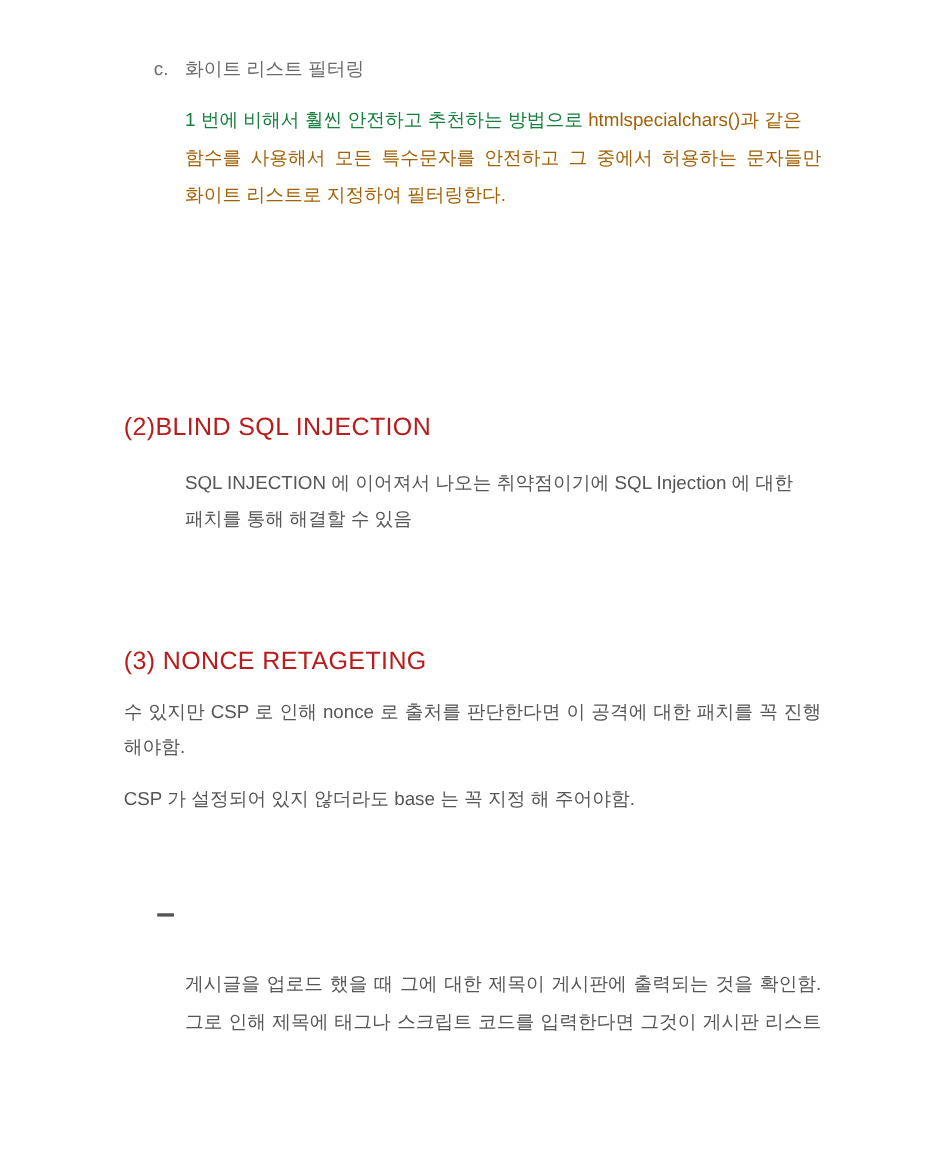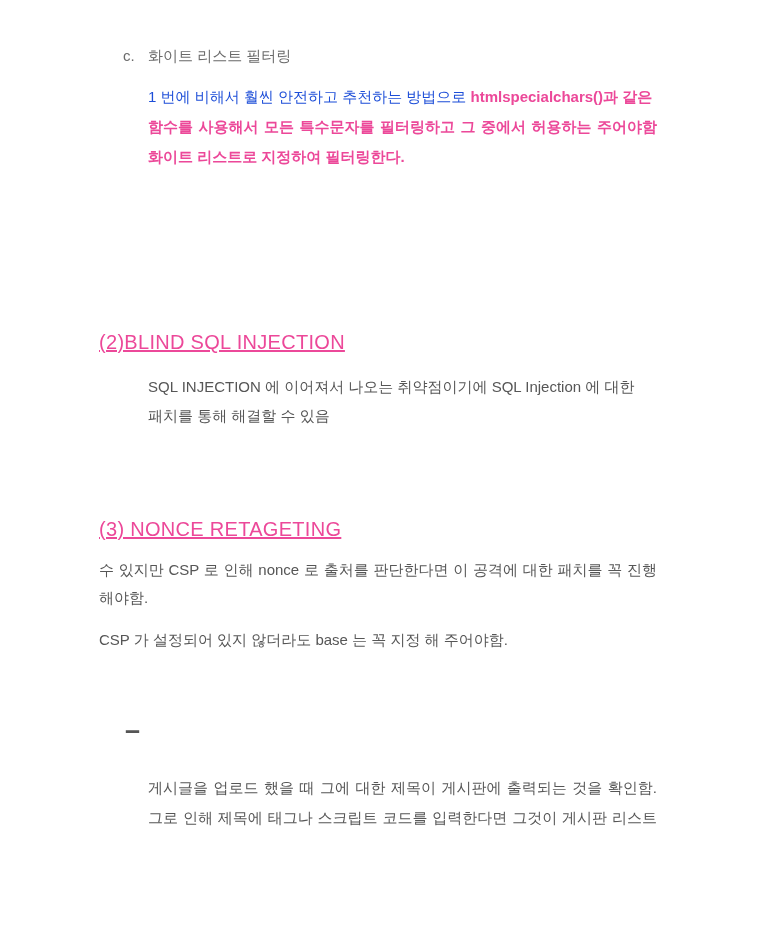--- a/index.html
+++ b/index.html
@@ -25,33 +25,32 @@
   .c-item .marker { width: 25px; flex: 0 0 25px; }
 
   
   .para { font-size: 15px; color: #565656; }
   .indent { margin-left: 49px; }
   .line { display: block; }
   .jline { text-align: justify; text-align-last: justify; }
 
   .intro { margin-top: 15px; }
   .intro .line { line-height: 30px; }
-  .muted { color: #1d4ed8; text-align: right; }
-  .bold { font-weight: 700; color: #ec4899; }
+  .muted { color: #15803d; text-align: right; }
+  .bold { font-weight: 400; color: #a16207; }
 
   .note { margin-top: 2px; line-height: 30px; color: #757575; }
 
   
   .teal-heading {
     font-size: 20px;
     font-weight: 400;
     letter-spacing: 0.3px;
     line-height: 28px;
-    color: #ec4899;
-    text-decoration: underline;
+    color: #b91c1c;
   }
   .h-blind { margin-top: 156px; }
   .h-nonce { margin-top: 85px; }
 
   .sql-body { margin-top: 16px; }
   .sql-body .line { line-height: 29px; }
 
   .csp-p1 { margin-top: 13px; }
   .csp-p1 .line { line-height: 28px; }
   .csp-p2 { margin-top: 13px; line-height: 30px; }
@@ -79,21 +78,21 @@
 
 <div class="page">
 
   <div class="c-item">
     <span class="marker">c.</span>
     <span>화이트 리스트 필터링</span>
   </div>
 
   <div class="para indent intro">
     <div class="line"><span class="muted">1 번에 비해서 훨씬 안전하고 추천하는 방법으로 </span><span class="bold">htmlspecialchars()과 같은</span></div>
-    <div class="line bold jline">함수를 사용해서 모든 특수문자를 필터링하고 그 중에서 허용하는 주어야함</div>
+    <div class="line bold jline">함수를 사용해서 모든 특수문자를 안전하고 그 중에서 허용하는 문자들만</div>
     <div class="line bold">화이트 리스트로 지정하여 필터링한다.</div>
   </div>
 
 
   <div class="teal-heading h-blind">(2)BLIND SQL INJECTION</div>
 
   <div class="para indent sql-body">
     <div class="line">SQL INJECTION 에 이어져서 나오는 취약점이기에 SQL Injection 에 대한</div>
     <div class="line">패치를 통해 해결할 수 있음</div>
   </div>

